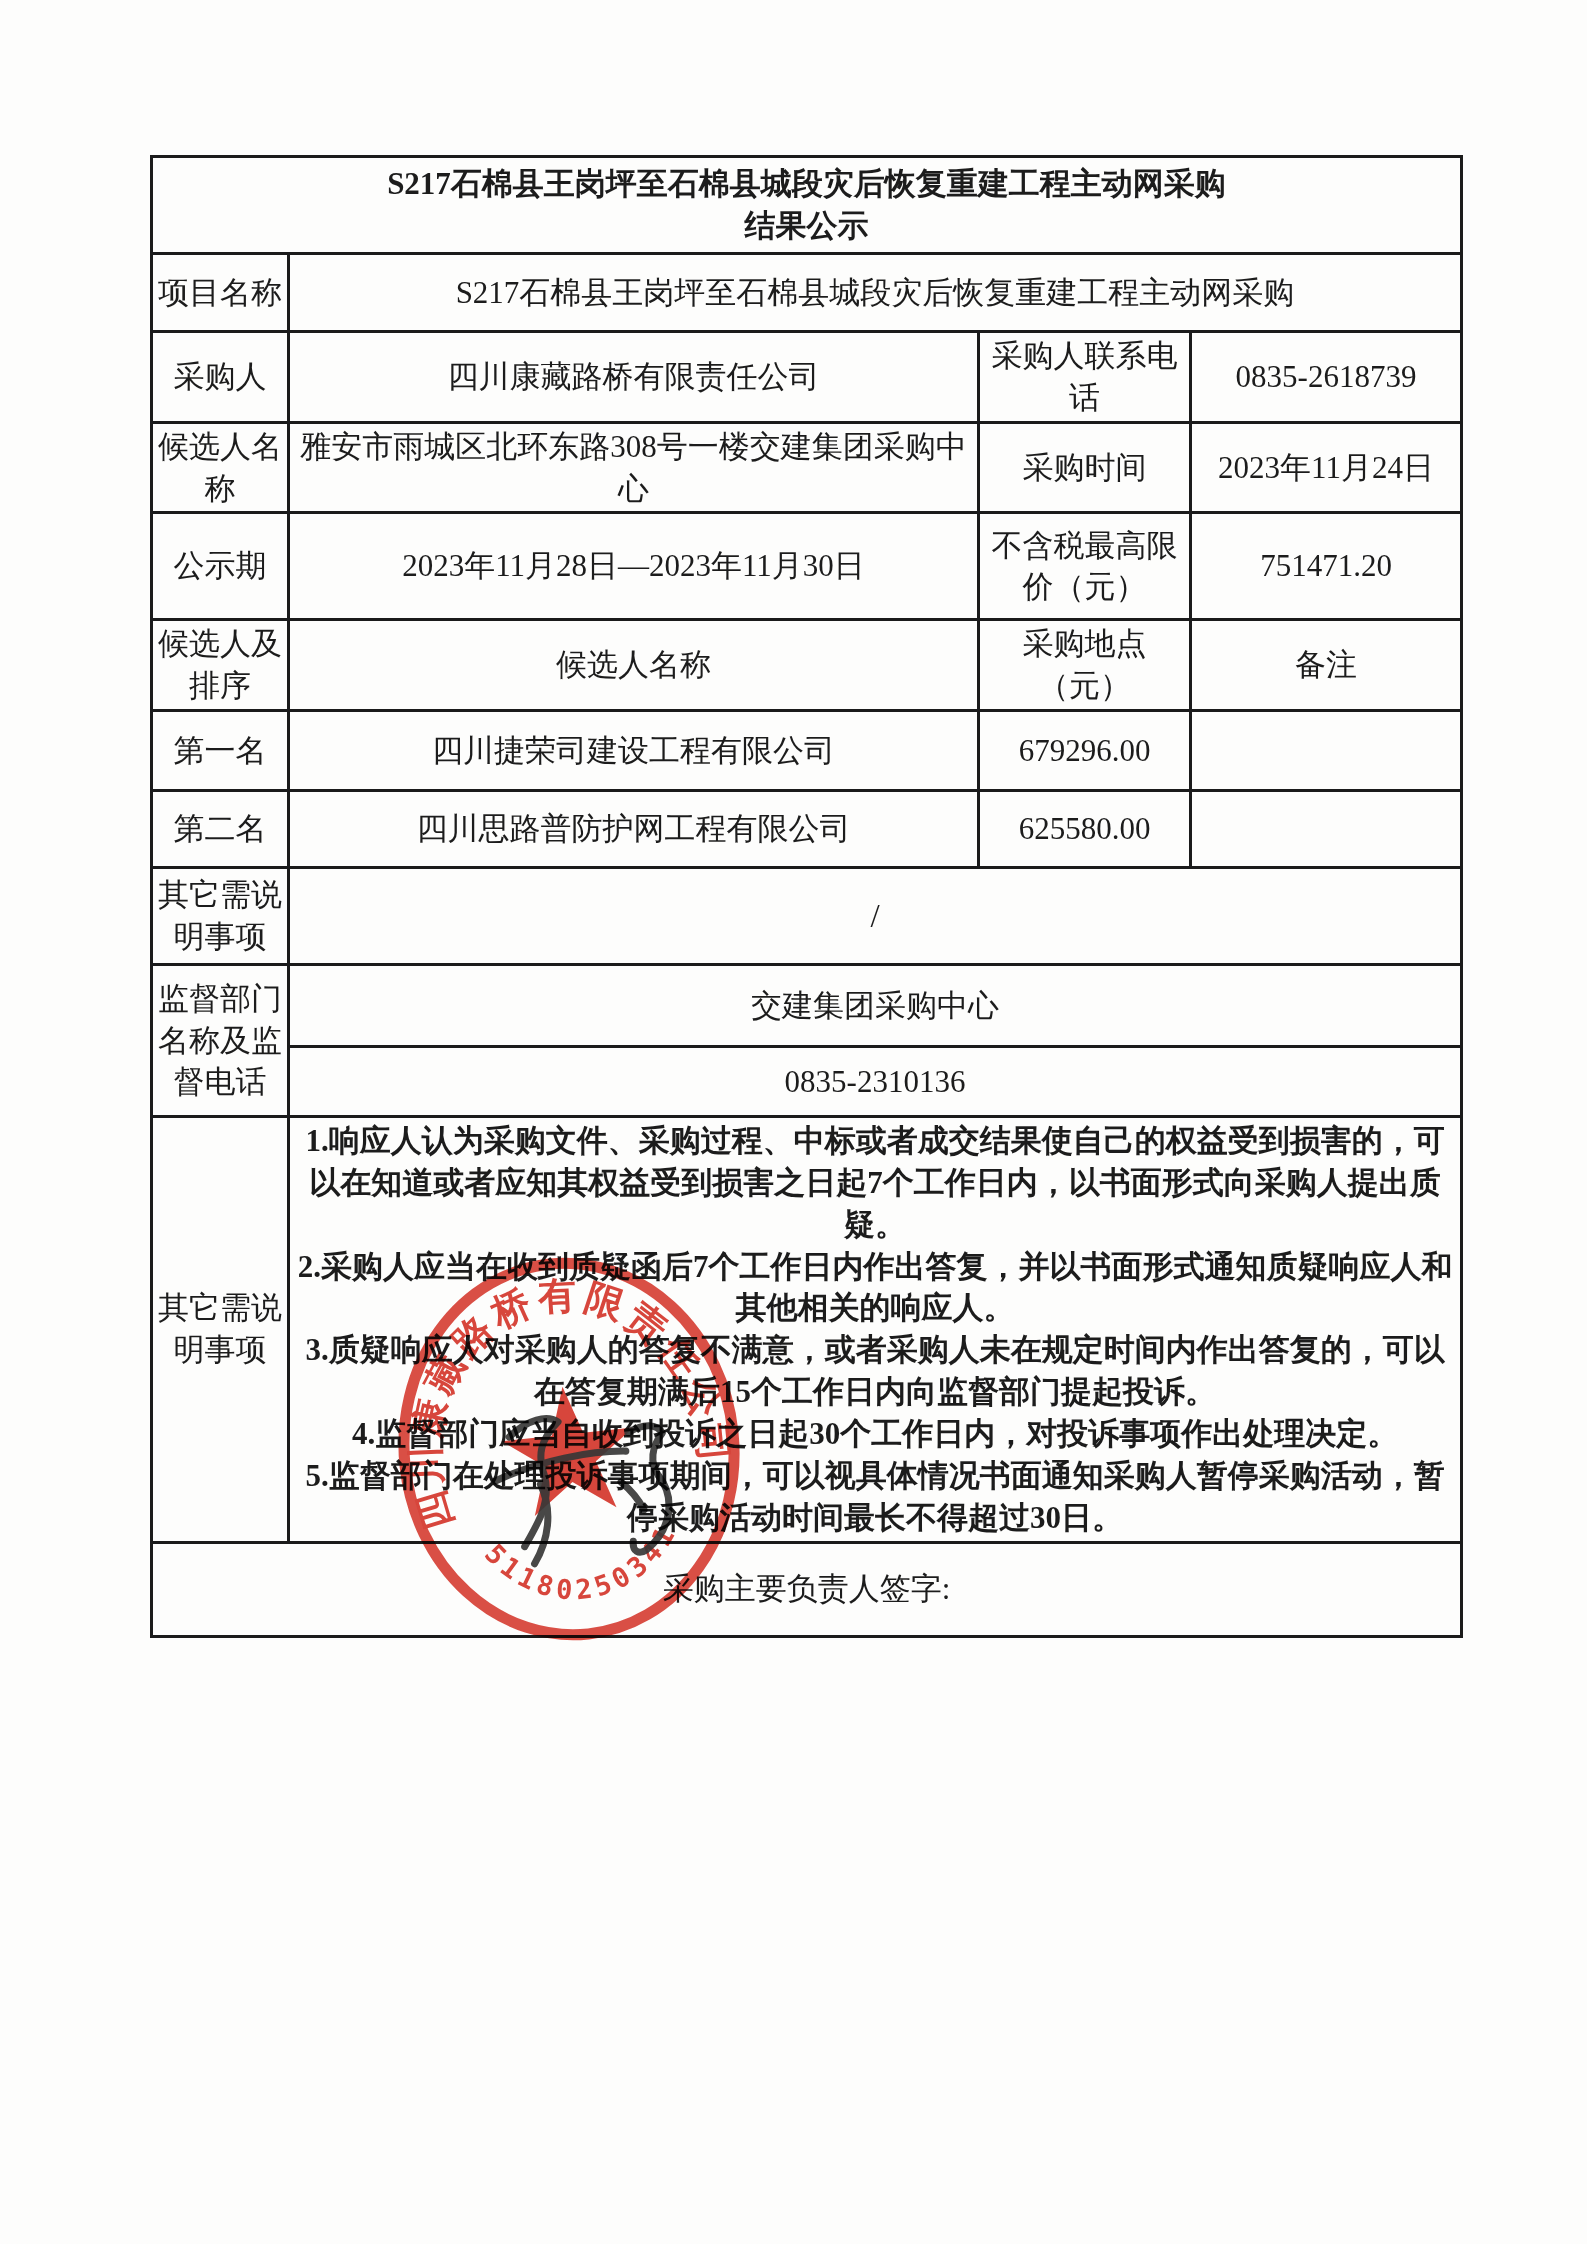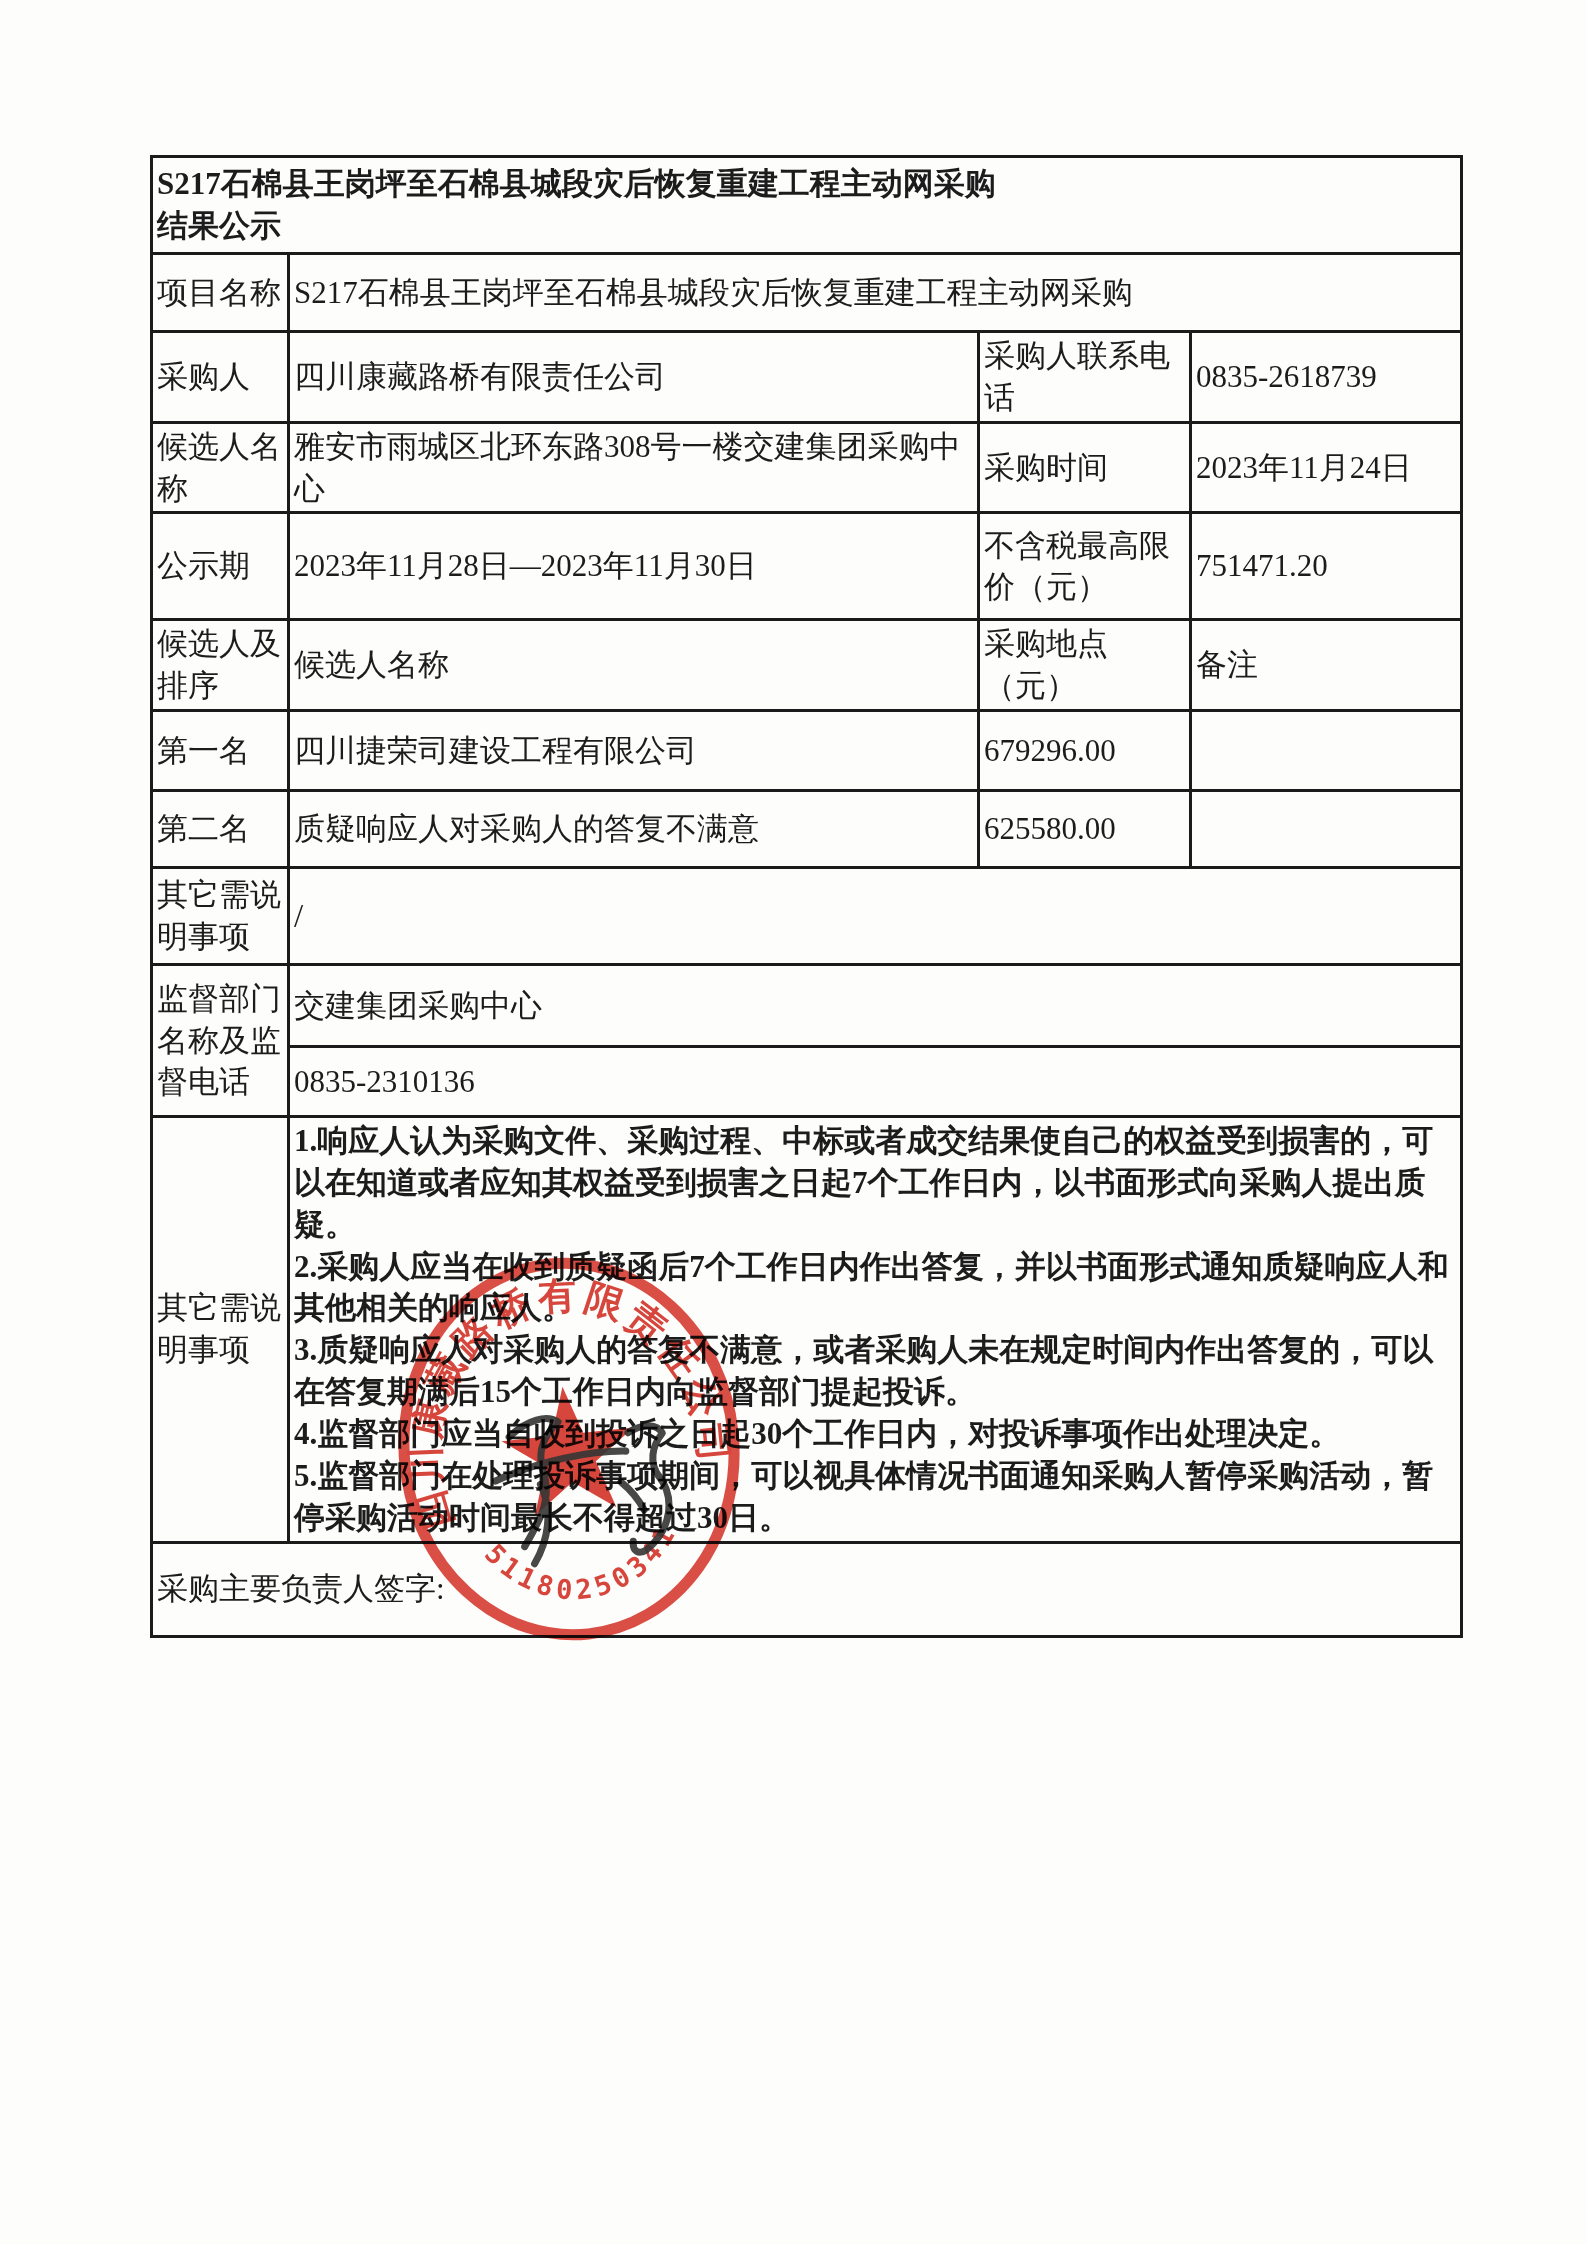--- a/index.html
+++ b/index.html
@@ -14,21 +14,21 @@
   .page{position:absolute;left:0;top:0;width:1587px;height:2244px;}
   table.doc{
     position:absolute;left:150px;top:155px;
     width:1310px;
     border-collapse:collapse;
     table-layout:fixed;
   }
   table.doc td{
     border:3px solid #1b1b1b;
     vertical-align:middle;
-    text-align:left;
+    text-align:center;
     font-size:31px;
     line-height:1.35;
     padding:2px 4px;
     overflow:hidden;
     word-break:break-all;
   }
   td.titlecell{
     font-weight:bold;
     font-size:41px;
     line-height:1.2;
@@ -117,21 +117,21 @@
 
     <tr style="height:80px">
       <td class="labelcol">第一名</td>
       <td>四川捷荣司建设工程有限公司</td>
       <td>679296.00</td>
       <td></td>
     </tr>
 
     <tr style="height:77px">
       <td class="labelcol">第二名</td>
-      <td>质疑响应人对采购人的答复不满意</td>
+      <td>四川思路普防护网工程有限公司</td>
       <td>625580.00</td>
       <td></td>
     </tr>
 
     <tr style="height:97px">
       <td class="labelcol">其它需说明事项</td>
       <td colspan="3">
         <span class="slash">/</span>
       </td>
     </tr>

